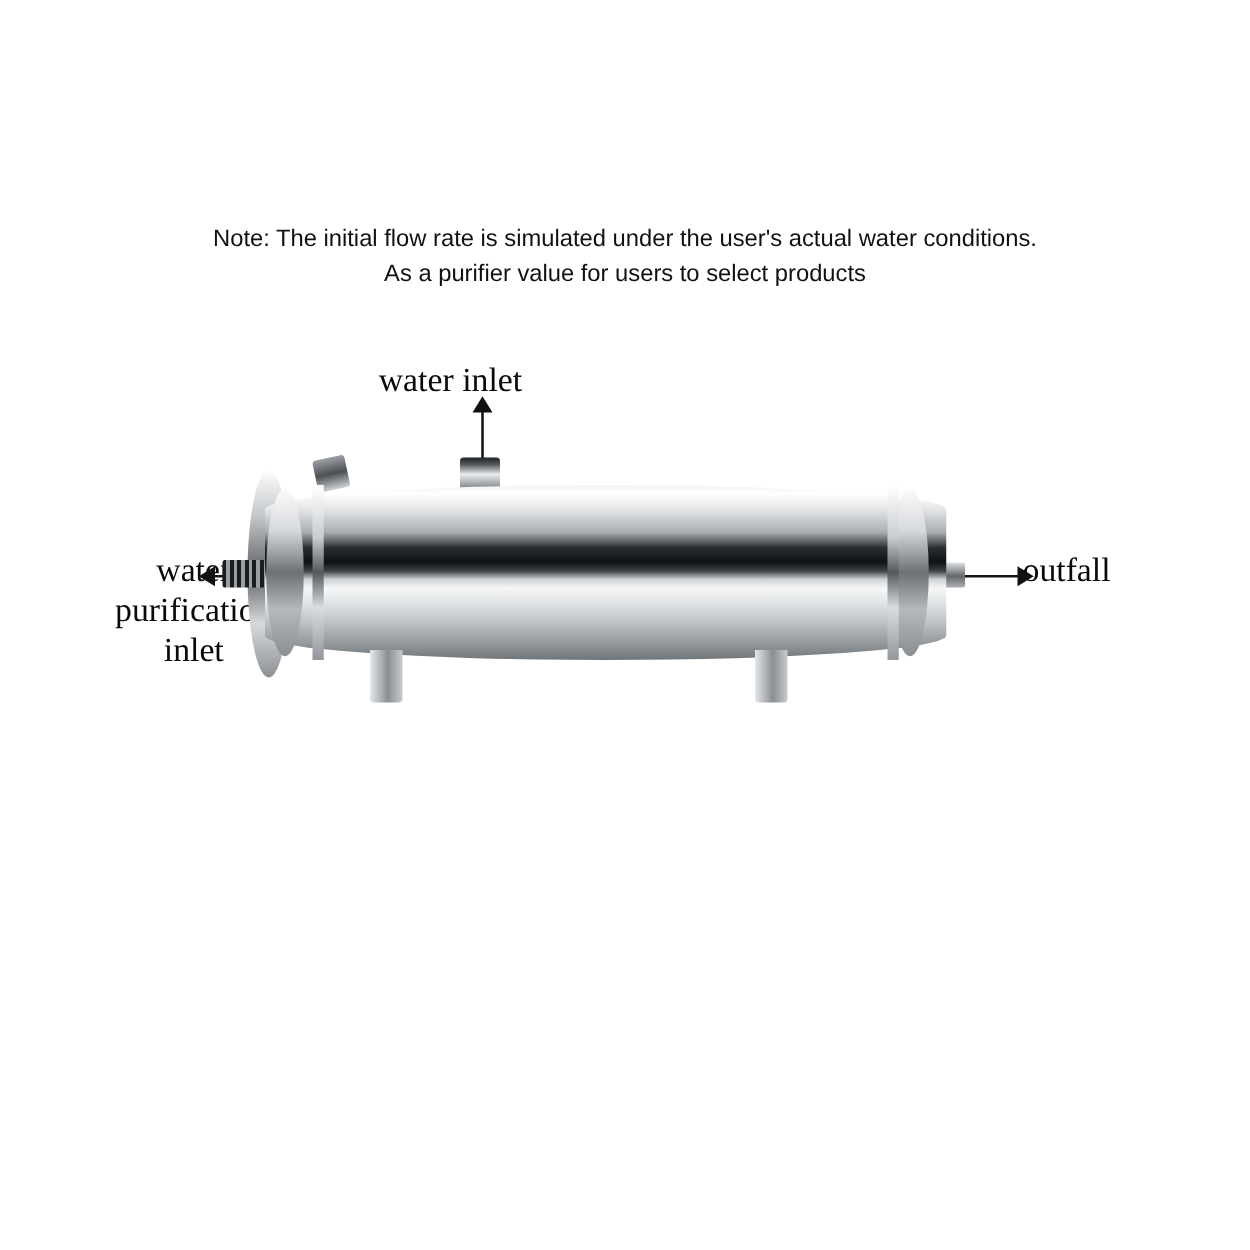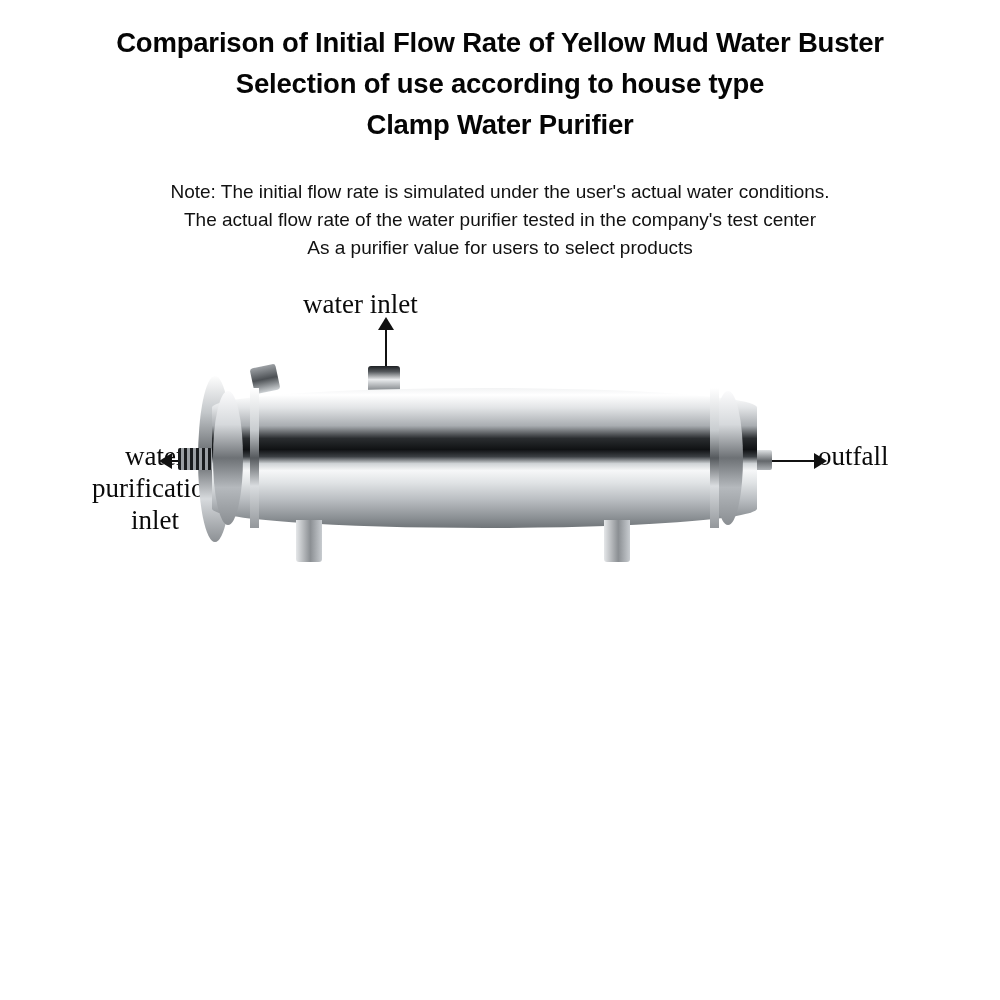--- a/index.html
+++ b/index.html
@@ -153,29 +153,23 @@
 
   
   .compare { position:absolute; top:596px; left:0; width:1000px; height:404px; }
   .col { position:absolute; bottom:0; text-align:center; }
 </style>
 </head>
 <body>
 
 <div class="page">
 
-  <div class="title-block">
-    <div class="title-line l1">Comparison of Initial Flow Rate of Yellow Mud Water Buster</div>
-    <div class="title-line l2">Selection of use according to house type</div>
-    <div class="title-line l3">Clamp Water Purifier</div>
-  </div>
 
   <div class="note-block">
     <div class="note-line">Note: The initial flow rate is simulated under the user's actual water conditions.</div>
-    <div class="note-line">The actual flow rate of the water purifier tested in the company's test center</div>
     <div class="note-line">As a purifier value for users to select products</div>
   </div>
 
   <div class="hero">
 
     <div class="hero-label lbl-inlet">water inlet</div>
     <div class="hero-label lbl-water">water purification inlet</div>
     <div class="hero-label lbl-outfall">outfall</div>
 
     <div class="arrow arrow-up"></div>

